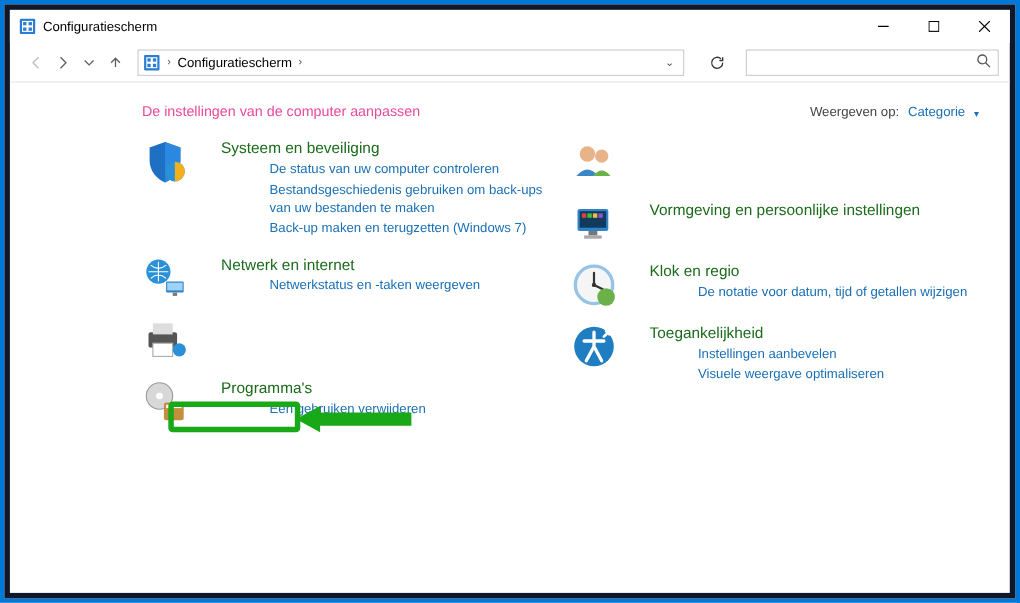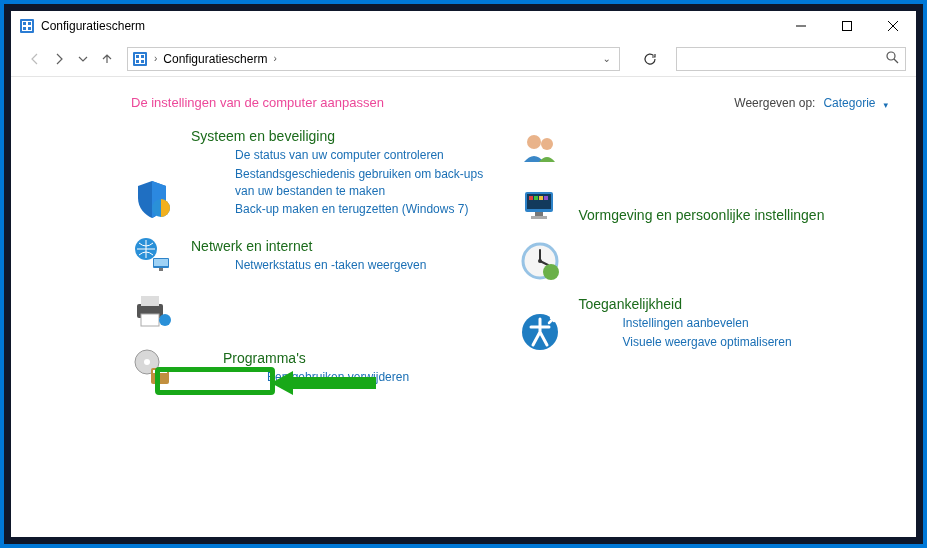--- a/index.html
+++ b/index.html
@@ -9,21 +9,21 @@
     background: #0078d7;
     width: 927px;
     height: 548px;
     overflow: hidden;
     padding: 4px;
   }
   .window {
     background: #fff;
     width: 919px;
     height: 540px;
-    border: 7px solid #0f172a;
+    border: 5px solid #0f172a;
     display: flex;
     flex-direction: column;
   }
   
   .titlebar {
     height: 30px;
     display: flex;
     align-items: center;
     justify-content: space-between;
     padding: 0 0 0 8px;
@@ -119,22 +119,22 @@
   .columns {
     display:flex;
     gap: 10px;
   }
   .col { flex:1; min-width: 0; }
   .col-left { padding-left: 92px; }
   .col-right { padding-left: 8px; }
 
   .category {
     display:flex;
-    align-items: flex-end;
-    gap: 18px;
+    align-items: flex-start;
+    gap: 30px;
     margin-bottom: 14px;
     position: relative;
   }
   .cat-icon {
     width: 42px; height: 42px;
     flex-shrink: 0;
     display:flex; align-items:center; justify-content:center;
   }
   .cat-body { flex:1; }
   .cat-title {
@@ -320,21 +320,21 @@
 
         <div class="category">
           <div class="cat-icon">
             <svg viewBox="0 0 42 42" width="42" height="42">
               <circle cx="16" cy="16" r="12" fill="#d8d8d8" stroke="#999"></circle>
               <circle cx="16" cy="16" r="3" fill="#fff"></circle>
               <rect x="20" y="22" width="18" height="16" rx="2" fill="#c28f3f"></rect>
               <rect x="22" y="24" width="14" height="3" fill="#fff"></rect>
             </svg>
           </div>
-          <div class="cat-body" style="position:relative;margin-left:32px;">
+          <div class="cat-body" style="position:relative;">
             <span class="cat-title" id="prog-title">Programma's</span>
             <span class="cat-link">Een gebruiken verwijderen</span>
           </div>
         </div>
 
       </div>
 
       <div class="col col-right">
 
         <div class="category">
@@ -368,20 +368,24 @@
 
         <div class="category">
           <div class="cat-icon">
             <svg viewBox="0 0 42 42" width="42" height="42">
               <circle cx="21" cy="21" r="17" fill="#f5f5f5" stroke="#97c3e5" stroke-width="3"></circle>
               <path d="M21 21 L21 10 M21 21 L29 25" stroke="#333" stroke-width="2" stroke-linecap="round"></path>
               <circle cx="21" cy="21" r="2" fill="#333"></circle>
               <circle cx="32" cy="32" r="8" fill="#6bb049"></circle>
             </svg>
           </div>
+          <div class="cat-body">
+            <span class="cat-title">Klok en regio</span>
+            <span class="cat-link">De notatie voor datum, tijd of getallen wijzigen</span>
+          </div>
         </div>
 
         <div class="category">
           <div class="cat-icon">
             <svg viewBox="0 0 42 42" width="42" height="42">
               <circle cx="21" cy="21" r="18" fill="#1f7dc2"></circle>
               <path d="M21 8 V21 M12 16 H30 M14 34 L21 21 L28 34" stroke="#fff" stroke-width="3" stroke-linecap="round" fill="none"></path>
               <path d="M30 12 L36 6 M36 6 L32 7 M36 6 L35 10" stroke="#fff" stroke-width="2.5" fill="none" stroke-linecap="round"></path>
             </svg>
           </div>

